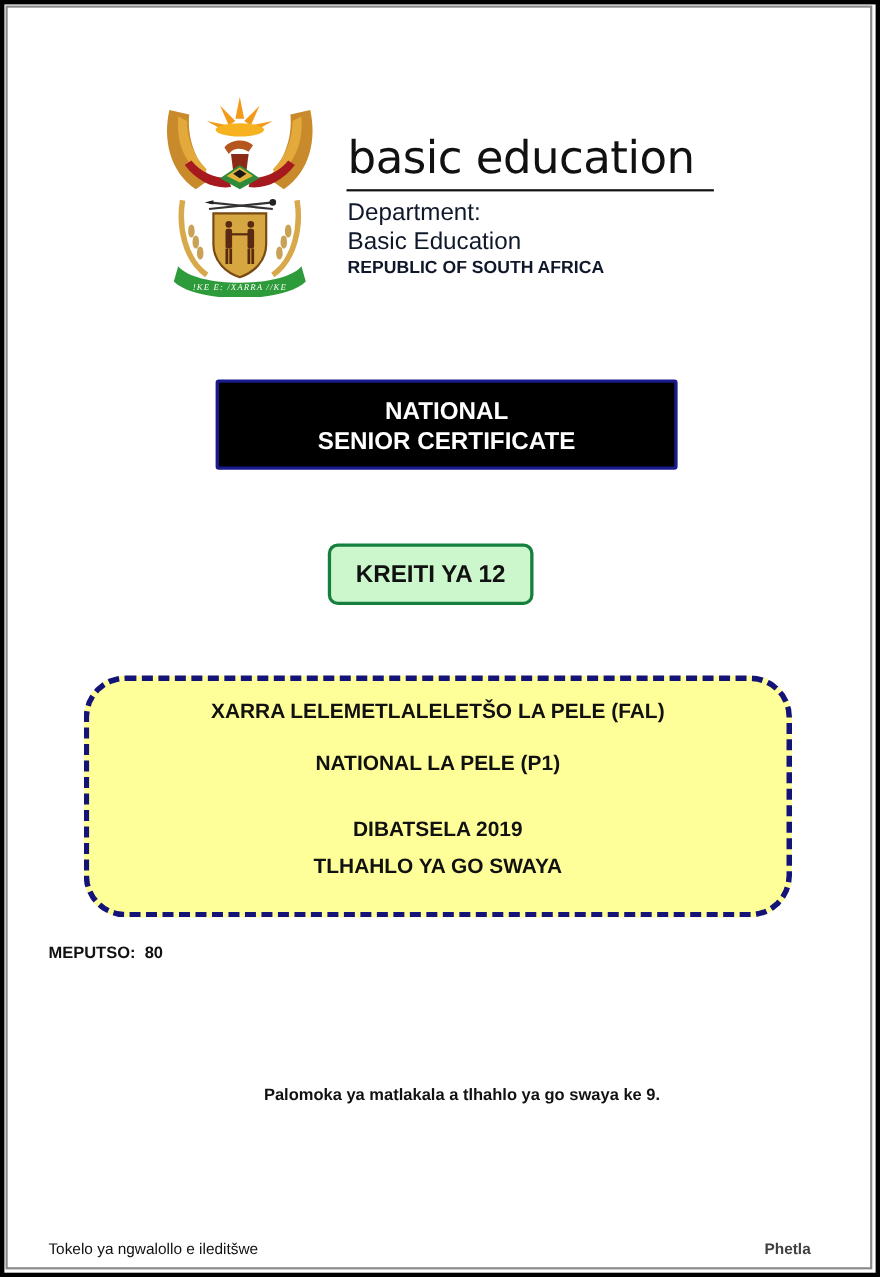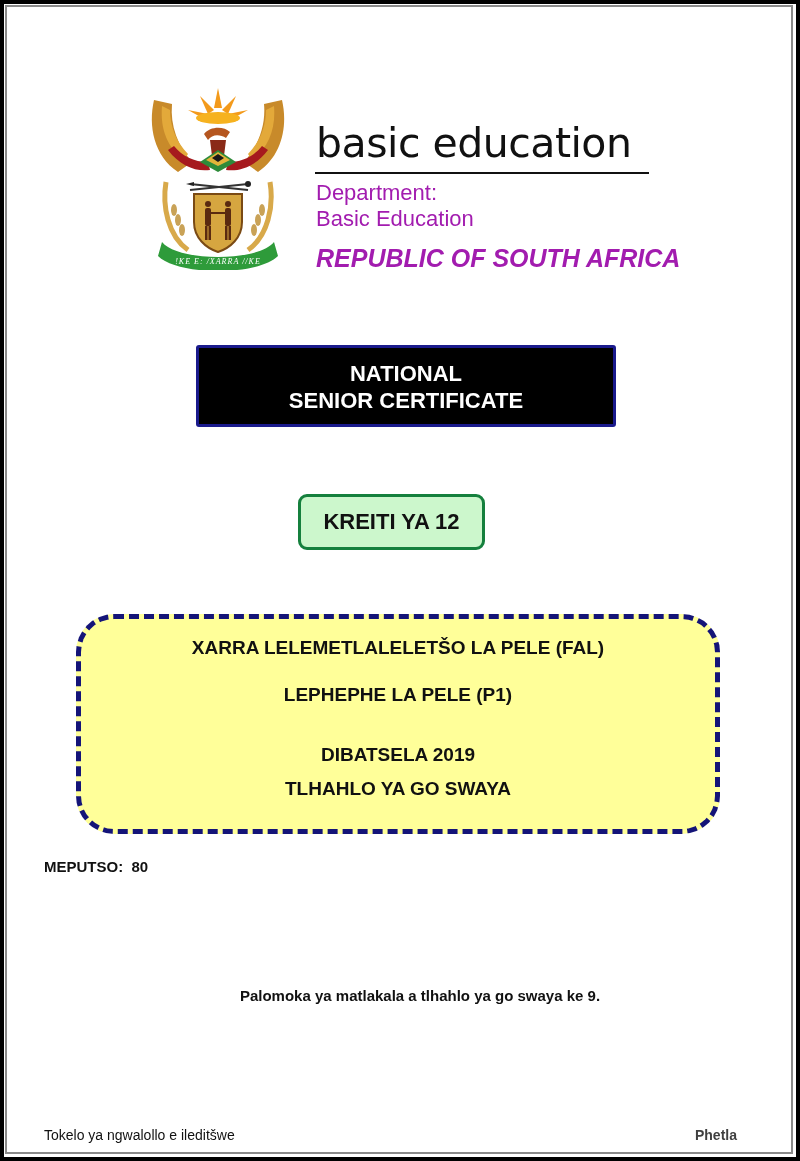--- a/index.html
+++ b/index.html
@@ -6,24 +6,24 @@
   body { width: 800px; height: 1161px; position: relative; overflow: hidden; font-family: "Liberation Sans", sans-serif; }
 
   .frame-outer { position: absolute; left: 0; top: 0; width: 800px; height: 1161px; box-sizing: border-box; border: 4px solid #000; }
   .frame-inner { position: absolute; left: 5px; top: 5px; width: 788px; height: 1149px; box-sizing: border-box; border: 2px solid #8a8a8a; }
 
   .crest { position: absolute; left: 148px; top: 86px; width: 140px; height: 184px; }
 
   .brand { position: absolute; left: 316px; top: 118px; }
   .brand-title { font-family: "DejaVu Sans", sans-serif; font-size: 41px; color: #111; letter-spacing: -0.5px; line-height: 50px; font-weight: normal; }
   .brand-rule { position: absolute; left: -1px; top: 54px; width: 334px; height: 2px; background: #111; }
-  .brand-line { font-size: 22px; color: #a21caf; line-height: 25px; }
+  .brand-line { font-size: 22px; color: #0f172a; line-height: 25px; }
   .brand-dept { position: absolute; left: 0; top: 62px; white-space: nowrap; }
   .brand-basic { position: absolute; left: 0; top: 88px; white-space: nowrap; }
-  .brand-rsa { position: absolute; left: 0; top: 128px; white-space: nowrap; font-weight: bold; font-size: 25px; font-style: italic; }
+  .brand-rsa { position: absolute; left: 0; top: 113px; white-space: nowrap; font-weight: bold; font-size: 16px; }
 
   .nsc-box { position: absolute; left: 196px; top: 345px; width: 420px; height: 82px; box-sizing: border-box; background: #000; border: 3px solid #1a1a8c; border-radius: 3px; color: #fff; text-align: center; font-weight: bold; font-size: 22px; line-height: 27px; padding-top: 12px; }
 
   .grade-box { position: absolute; left: 298px; top: 494px; width: 187px; height: 56px; box-sizing: border-box; background: #ccf7cc; border: 3px solid #15803d; border-radius: 9px; text-align: center; font-weight: bold; font-size: 22px; line-height: 50px; color: #111; }
 
   .subject-box { position: absolute; left: 76px; top: 614px; width: 644px; height: 220px; box-sizing: border-box; background: #ffff99; border: 5px dashed #141478; border-radius: 38px; text-align: center; font-weight: bold; font-size: 19px; color: #111; }
   .subject-line { position: absolute; left: 0; width: 100%; }
 
   .marks { position: absolute; left: 44px; top: 858px; font-weight: bold; font-size: 15px; color: #111; white-space: pre; }
 
@@ -109,21 +109,21 @@
 
 <div class="nsc-box">
   <div>NATIONAL</div>
   <div>SENIOR CERTIFICATE</div>
 </div>
 
 <div class="grade-box">KREITI YA 12</div>
 
 <div class="subject-box">
   <div class="subject-line" style="top:18px;">XARRA LELEMETLALELETŠO LA PELE (FAL)</div>
-  <div class="subject-line" style="top:65px;">LEPHEPHE LA PELE (P1)</div>
+  <div class="subject-line" style="top:65px;">NATIONAL LA PELE (P1)</div>
   <div class="subject-line" style="top:112px;margin-top:13px;">DIBATSELA 2019</div>
   <div class="subject-line" style="top:159px;">TLHAHLO YA GO SWAYA</div>
 </div>
 
 <div class="marks">MEPUTSO:  80</div>
 
 <div class="page-count">Palomoka ya matlakala a tlhahlo ya go swaya ke 9.</div>
 
 <div class="footer-left">Tokelo ya ngwalollo e ileditšwe</div>
 <div class="footer-right">Phetla</div>

